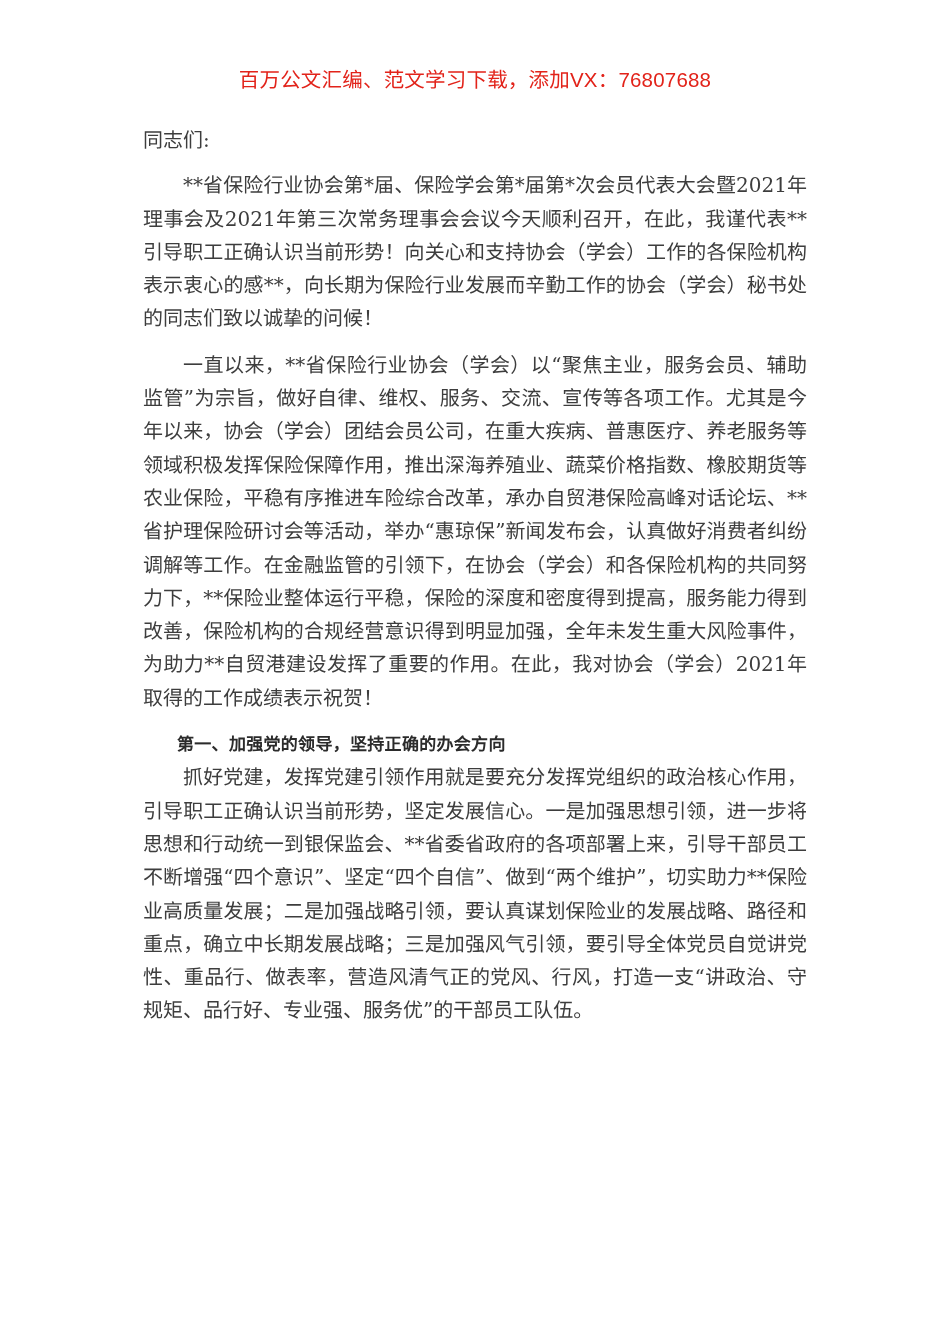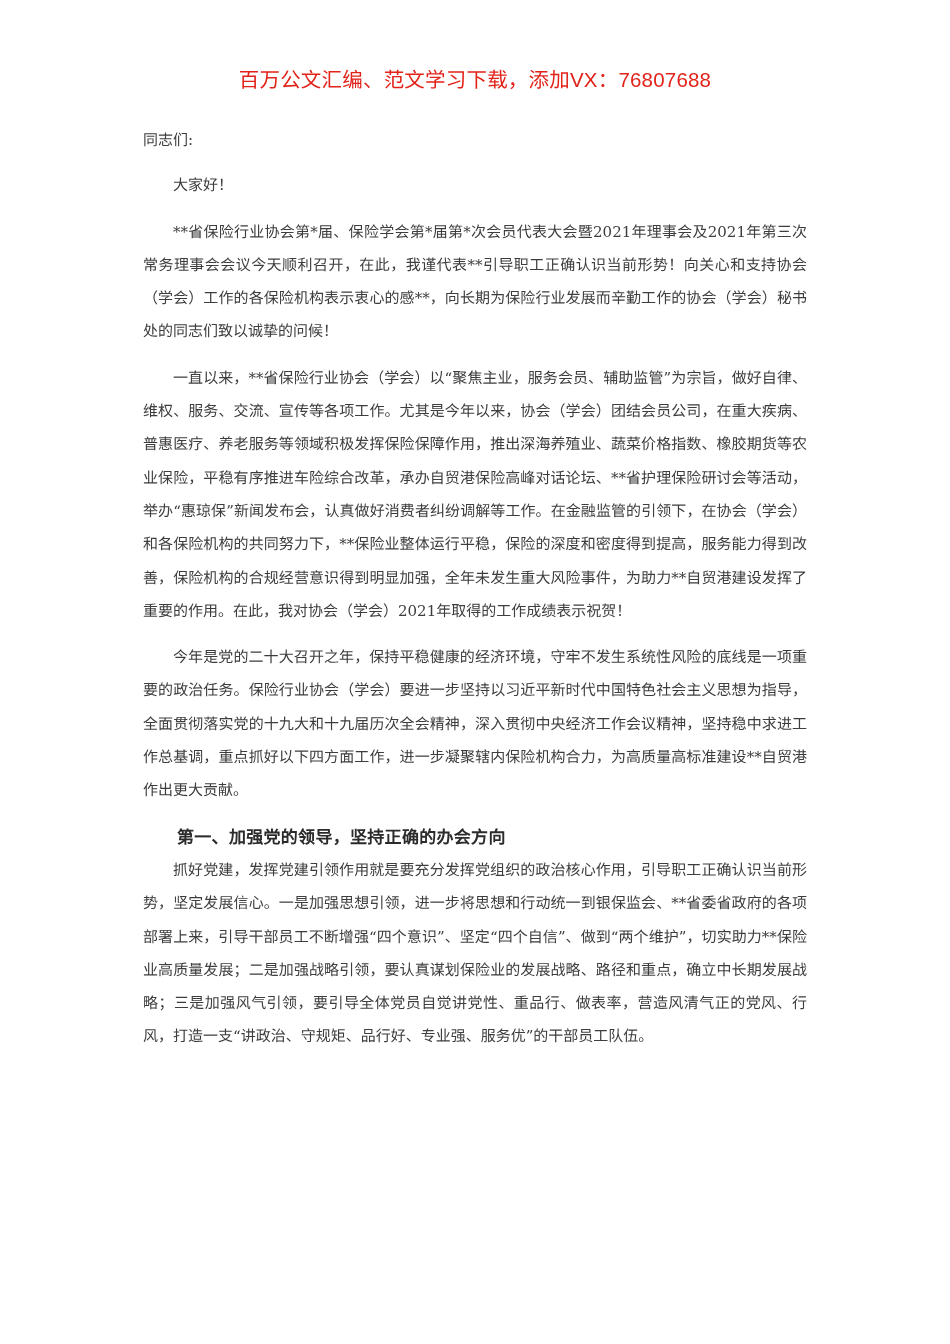--- a/index.html
+++ b/index.html
@@ -45,21 +45,21 @@
   
   .body-col {
     position: absolute;
     left: 143px;
     top: 124px;
     width: 664px;
   }
 
   p.para {
     margin: 0;
-    font-size: 15px;
+    font-size: 20px;
     line-height: 33.3px;
     text-align: justify;
     text-justify: inter-ideograph;
     text-indent: 0;
     letter-spacing: 0;
     word-break: break-all;
     color: #3d3d3d;
   }
 
   p.indent {
@@ -89,26 +89,24 @@
 <body>
 
 <div class="page">
 
   <div class="ad-banner">百万公文汇编、范文学习下载，添加VX：76807688</div>
 
   <div class="body-col">
 
     <p class="para gap-salutation">同志们:</p>
 
-    <p class="para indent gap-greeting">大家好！</p>
 
     <p class="para indent gap-body">**省保险行业协会第*届、保险学会第*届第*次会员代表大会暨2021年理事会及2021年第三次常务理事会会议今天顺利召开，在此，我谨代表**引导职工正确认识当前形势！向关心和支持协会（学会）工作的各保险机构表示衷心的感**，向长期为保险行业发展而辛勤工作的协会（学会）秘书处的同志们致以诚挚的问候！</p>
 
     <p class="para indent gap-body">一直以来，**省保险行业协会（学会）以“聚焦主业，服务会员、辅助监管”为宗旨，做好自律、维权、服务、交流、宣传等各项工作。尤其是今年以来，协会（学会）团结会员公司，在重大疾病、普惠医疗、养老服务等领域积极发挥保险保障作用，推出深海养殖业、蔬菜价格指数、橡胶期货等农业保险，平稳有序推进车险综合改革，承办自贸港保险高峰对话论坛、**省护理保险研讨会等活动，举办“惠琼保”新闻发布会，认真做好消费者纠纷调解等工作。在金融监管的引领下，在协会（学会）和各保险机构的共同努力下，**保险业整体运行平稳，保险的深度和密度得到提高，服务能力得到改善，保险机构的合规经营意识得到明显加强，全年未发生重大风险事件，为助力**自贸港建设发挥了重要的作用。在此，我对协会（学会）2021年取得的工作成绩表示祝贺！</p>
 
-    <p class="para indent gap-body">今年是党的二十大召开之年，保持平稳健康的经济环境，守牢不发生系统性风险的底线是一项重要的政治任务。保险行业协会（学会）要进一步坚持以习近平新时代中国特色社会主义思想为指导，全面贯彻落实党的十九大和十九届历次全会精神，深入贯彻中央经济工作会议精神，坚持稳中求进工作总基调，重点抓好以下四方面工作，进一步凝聚辖内保险机构合力，为高质量高标准建设**自贸港作出更大贡献。</p>
 
     <h2 class="section-head head-gap-before head-gap-after">第一、加强党的领导，坚持正确的办会方向</h2>
 
     <p class="para indent gap-body">抓好党建，发挥党建引领作用就是要充分发挥党组织的政治核心作用，引导职工正确认识当前形势，坚定发展信心。一是加强思想引领，进一步将思想和行动统一到银保监会、**省委省政府的各项部署上来，引导干部员工不断增强“四个意识”、坚定“四个自信”、做到“两个维护”，切实助力**保险业高质量发展；二是加强战略引领，要认真谋划保险业的发展战略、路径和重点，确立中长期发展战略；三是加强风气引领，要引导全体党员自觉讲党性、重品行、做表率，营造风清气正的党风、行风，打造一支“讲政治、守规矩、品行好、专业强、服务优”的干部员工队伍。</p>
 
   </div>
 </div>
 
 </body></html>

